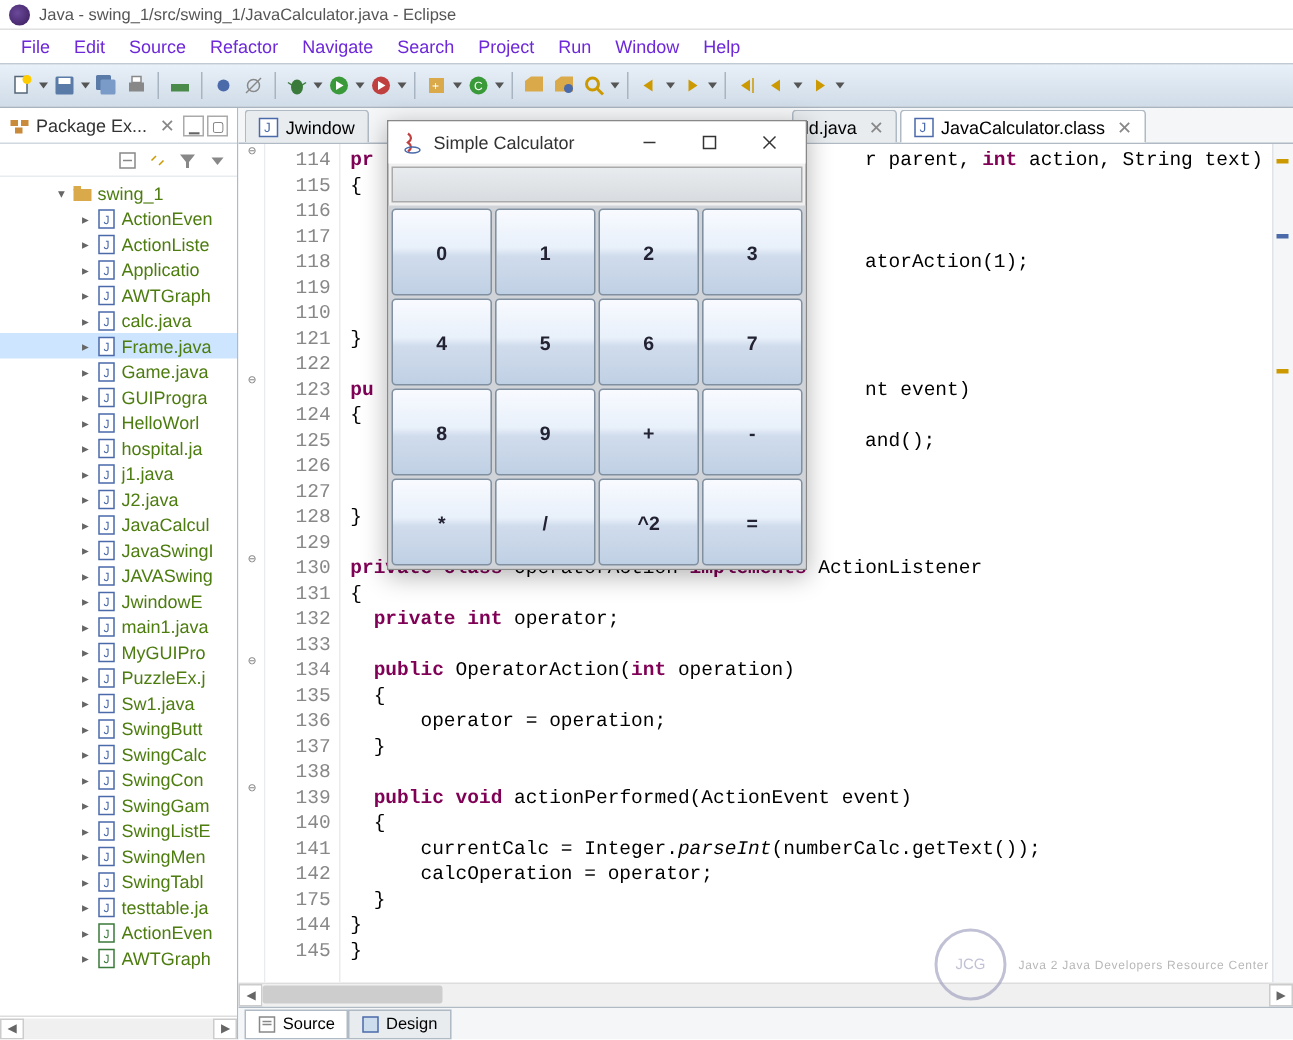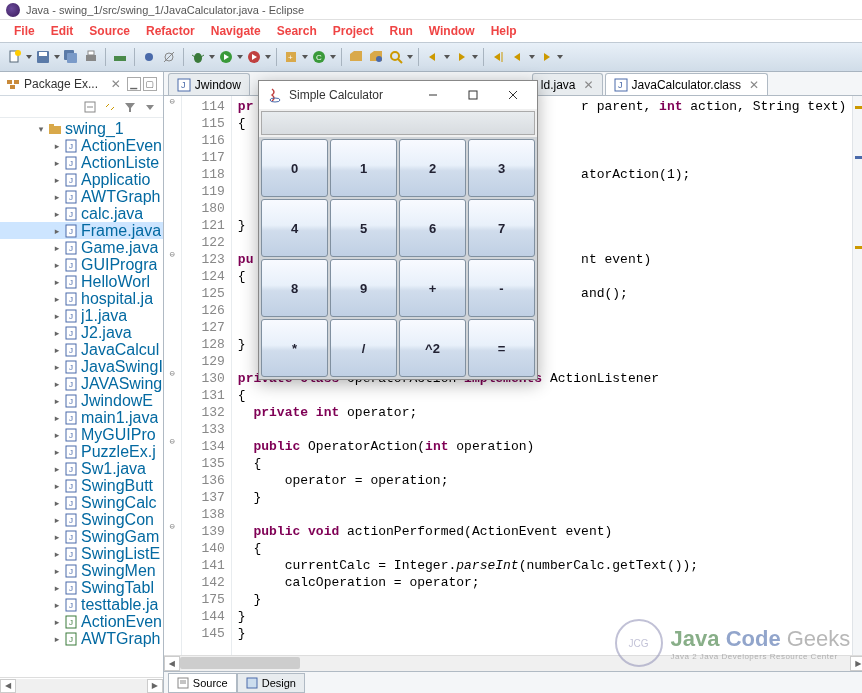--- a/index.html
+++ b/index.html
@@ -5,21 +5,21 @@
 * { box-sizing: border-box; margin: 0; padding: 0; }
 body { font-family: "Segoe UI", Tahoma, sans-serif; font-size: 12px; background: #fff; overflow: hidden; width: 862px; height: 693px; position: relative; }
 
 
 .titlebar { height: 20px; display: flex; align-items: center; padding: 2px 6px; background: #fff; border-bottom: 1px solid #e0e0e0; }
 .titlebar .app-icon { width: 14px; height: 14px; border-radius: 50%; background: radial-gradient(circle at 40% 40%, #6a4a9a, #3a1a5a); margin-right: 6px; }
 .titlebar .title-text { color: #555; font-size: 11px; }
 
 
 .menubar { height: 22px; display: flex; align-items: center; padding: 0 6px; background: #fff; }
-.menubar .menu-item { padding: 21px 8px; color: #ef4444; cursor: default; font-weight: bold; }
+.menubar .menu-item { padding: 21px 8px; color: #6d28d9; cursor: default; }
 
 
 .toolbar { height: 30px; background: linear-gradient(#e8f0f8, #d0dce8); border-top: 1px solid #c0cad4; border-bottom: 1px solid #a8b4c0; display: flex; align-items: center; padding: 0 6px; gap: 2px; }
 .toolbar .tbtn { width: 18px; height: 18px; border-radius: 2px; display: flex; align-items: center; justify-content: center; position: relative; }
 .toolbar .tbtn svg { width: 16px; height: 16px; }
 .toolbar .sep { width: 1px; height: 18px; background: #a8b4c0; margin: 0 3px; }
 .toolbar .drop { width: 6px; height: 16px; display: flex; align-items: center; justify-content: center; }
 .toolbar .drop::after { content: ""; border-left: 3px solid transparent; border-right: 3px solid transparent; border-top: 4px solid #555; }
 
 
@@ -32,21 +32,21 @@
 .pkg-header .pkg-title { flex: 1; color: #333; }
 .pkg-header .pkg-x { color: #888; margin: 0 4px; }
 .pkg-header .pkg-min, .pkg-header .pkg-max { width: 14px; height: 14px; border: 1px solid #aaa; margin-left: 2px; display: flex; align-items: center; justify-content: center; font-size: 9px; color: #666; }
 .pkg-toolbar { height: 22px; display: flex; align-items: center; justify-content: flex-end; padding: 0 6px; gap: 6px; border-bottom: 1px solid #e8ecef; }
 .pkg-toolbar span { width: 14px; height: 14px; }
 .tree { flex: 1; overflow-y: auto; overflow-x: hidden; padding: 2px 0; }
 .tree-row { display: flex; align-items: center; height: 17px; padding-left: 6px; white-space: nowrap; }
 .tree-row.selected { background: #cde5ff; }
 .tree-row .twisty { width: 10px; height: 10px; margin-right: 2px; color: #666; font-size: 9px; text-align: center; }
 .tree-row .file-icon { width: 14px; height: 14px; margin-right: 3px; }
-.tree-row .label { color: #0369a1; font-size: 16px; overflow: hidden; text-overflow: clip; }
+.tree-row .label { color: #4d7c0f; font-size: 12px; overflow: hidden; text-overflow: clip; }
 .tree-scroll-h { height: 16px; border-top: 1px solid #ddd; display: flex; align-items: center; }
 .tree-scroll-h .arrow { width: 16px; height: 14px; border: 1px solid #ccc; display: flex; align-items: center; justify-content: center; font-size: 8px; color: #666; }
 .tree-scroll-h .track { flex: 1; height: 14px; background: #f0f0f0; }
 
 
 .editor-area { flex: 1; display: flex; flex-direction: column; background: #fff; position: relative; }
 .editor-tabs { height: 24px; display: flex; align-items: flex-end; border-bottom: 1px solid #b0bac4; background: #f4f6f8; padding-left: 4px; }
 .ed-tab { height: 22px; padding: 0 8px; display: flex; align-items: center; gap: 4px; border: 1px solid #b0bac4; border-bottom: none; margin-right: 2px; background: #e8ecef; border-radius: 3px 3px 0 0; }
 .ed-tab.active { background: #fff; }
 .ed-tab .tab-icon { width: 14px; height: 14px; }
@@ -598,21 +598,21 @@
           <div style="height: 17px; text-align: center; font-size: 9px; color: rgb(136, 136, 136);"></div>
           <div style="height: 17px; text-align: center; font-size: 9px; color: rgb(136, 136, 136);"></div>
         </div>
       <div class="gutter" id="gutter">
           <div class="ln">114</div>
           <div class="ln">115</div>
           <div class="ln">116</div>
           <div class="ln">117</div>
           <div class="ln">118</div>
           <div class="ln">119</div>
-          <div class="ln">180</div>
+          <div class="ln">110</div>
           <div class="ln">121</div>
           <div class="ln">122</div>
           <div class="ln">123</div>
           <div class="ln">124</div>
           <div class="ln">125</div>
           <div class="ln">126</div>
           <div class="ln">127</div>
           <div class="ln">128</div>
           <div class="ln">129</div>
           <div class="ln">130</div>
@@ -661,21 +661,20 @@
         <svg width="12" height="12" viewBox="0 0 12 12">
             <rect x="1" y="1" width="10" height="10" fill="#cde" stroke="#4a6aaa"></rect>
           </svg>
         <span>Design</span>
       </div>
     </div>
 
     <div class="watermark">
       <div class="wm-logo">JCG</div>
       <div>
-        <div class="wm-text"><span class="j">Java</span> <span class="c">Code</span> <span class="g">Geeks</span></div>
         <div class="wm-sub">Java 2 Java Developers Resource Center</div>
       </div>
     </div>
   </div>
 </div>
 
 <div class="calc-window">
   <div class="calc-titlebar">
     <svg class="calc-icon" viewBox="0 0 16 16">
         <path d="M5 2 Q9 5 5 8 Q9 11 5 14" fill="none" stroke="#c04040" stroke-width="1.5"></path>

